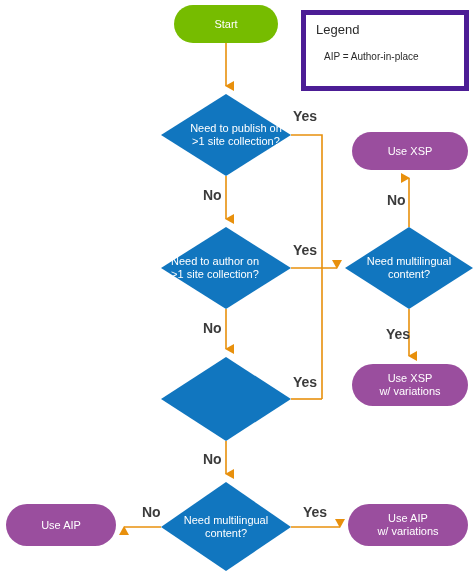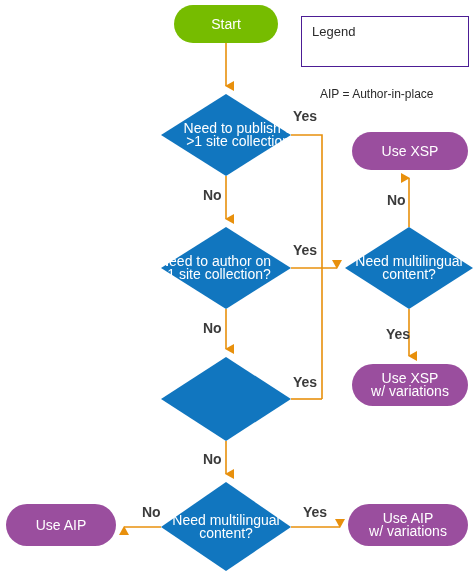--- a/index.html
+++ b/index.html
@@ -25,58 +25,57 @@
     width: 474px;
     height: 571px;
   }
   .node-label {
     position: absolute;
     display: flex;
     align-items: center;
     justify-content: center;
     text-align: center;
     color: #ffffff;
-    font-size: 14px;
+    font-size: 11px;
     line-height: 13px;
     pointer-events: none;
     white-space: pre-line;
   }
   .edge-label {
     position: absolute;
     color: #3b3b3b;
     font-size: 14px;
     line-height: 12px;
     white-space: nowrap;
     font-weight: bold;
   }
   .legend-box {
     position: absolute;
     left: 301px;
-    top: 16px;
+    top: 10px;
     width: 168px;
-    height: 51px;
-    border: 1px solid #4c1d95;
+    height: 81px;
+    border: 5px solid #4c1d95;
     background: #ffffff;
     box-sizing: border-box;
   }
   .legend-title {
     position: absolute;
     left: 10px;
     top: 7px;
     font-size: 13px;
     color: #2b2b2b;
   }
   .legend-lines {
     position: absolute;
     left: 18px;
     top: 35px;
-    font-size: 12px;
+    font-size: 10px;
     line-height: 13px;
     color: #2b2b2b;
-    margin-top: 36px;
   }
   .legend-lines div { white-space: nowrap; }
 </style>
 </head>
 <body>
 
 <div id="flow-root">
 
   <svg id="flow-svg" viewBox="0 0 474 571">
     <defs>
@@ -135,21 +134,21 @@
       <line x1="409" y1="309" x2="409" y2="356" marker-end="url(#arrow-down)"></line>
 
       <line x1="161" y1="527" x2="124" y2="527" marker-end="url(#arrow-left)"></line>
 
       <line x1="291" y1="527" x2="340" y2="527" marker-end="url(#arrow-right)"></line>
     </g>
   </svg>
 
   <div class="node-label" style="left:174px; top:5px; width:104px; height:38px;">Start</div>
 
-  <div class="node-label" style="left:177px; top:118px; width:130px; height:34px;">Need to publish on
+  <div class="node-label" style="left:171px; top:118px; width:130px; height:34px;">Need to publish on
 &gt;1 site collection?</div>
 
   <div class="node-label" style="left:150px; top:251px; width:130px; height:34px;">Need to author on
 &gt;1 site collection?</div>
 
 
   <div class="node-label" style="left:347px; top:251px; width:124px; height:34px;">Need multilingual
 content?</div>
 
   <div class="node-label" style="left:164px; top:510px; width:124px; height:34px;">Need multilingual

